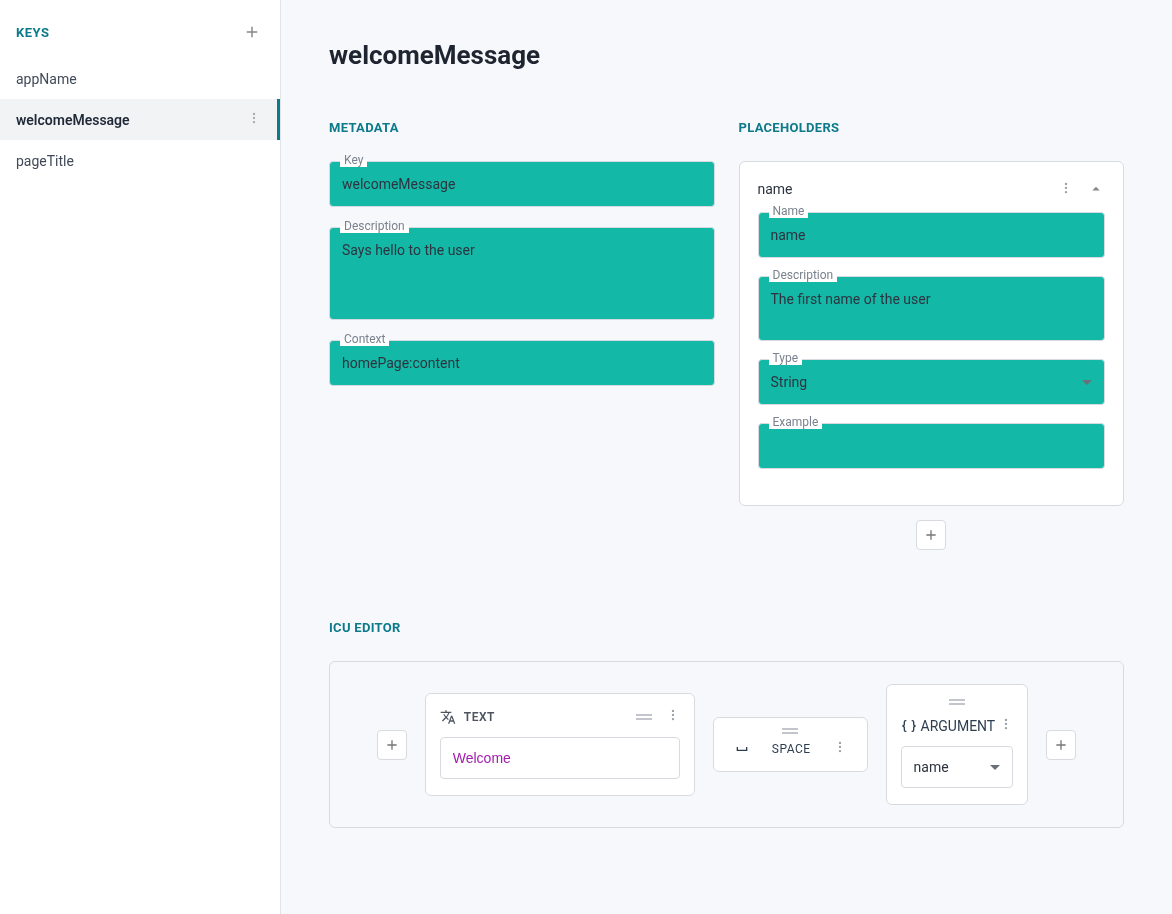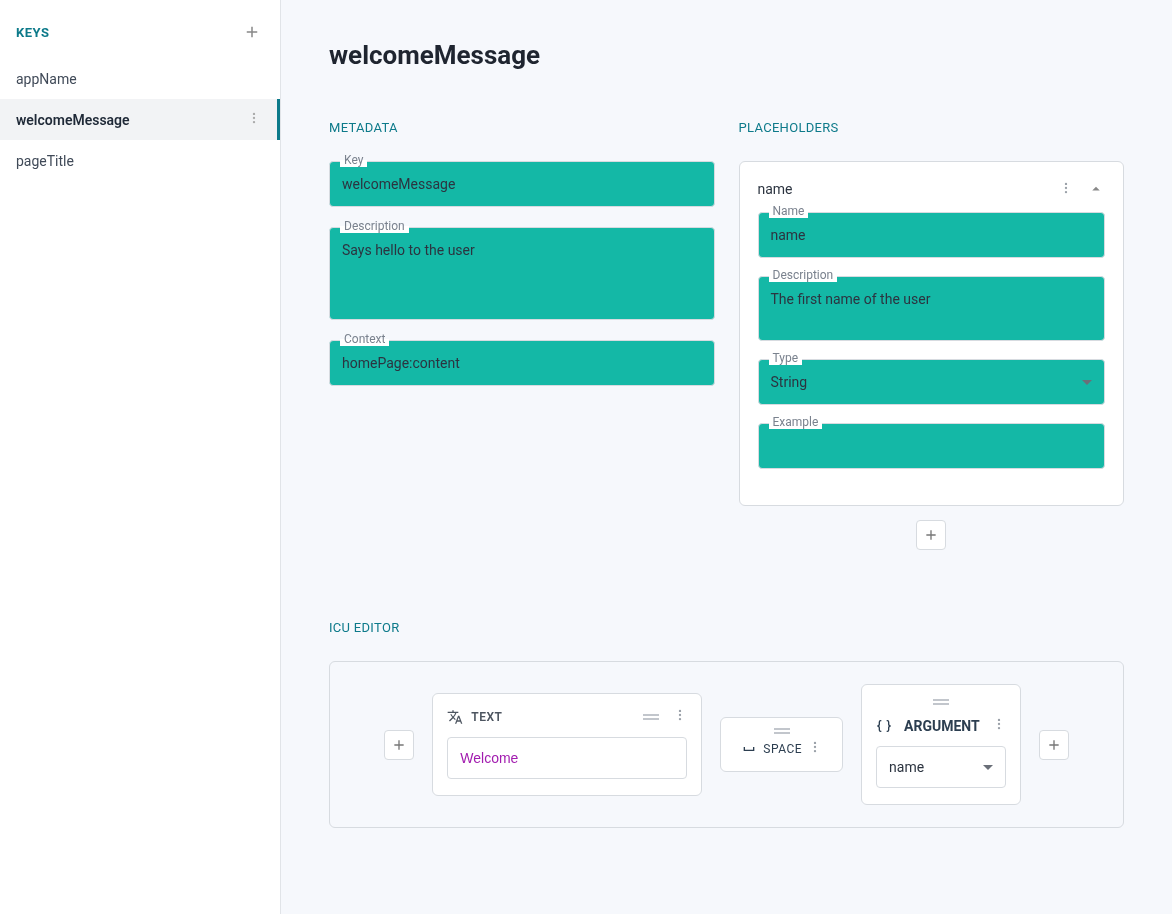--- a/index.html
+++ b/index.html
@@ -81,21 +81,21 @@
   margin-bottom: 50px;
 }
 .cols {
   display: flex;
   gap: 24px;
   margin-bottom: 70px;
 }
 .col { flex: 1; }
 .section-label {
   font-size: 13px;
-  font-weight: 400;
+  font-weight: 700;
   letter-spacing: 0.3px;
   color: #0d7a8a;
   margin-bottom: 26px;
 }
 
 
 .field {
   position: relative;
   border: 1px solid #d7dbe0;
   border-radius: 4px;
@@ -221,26 +221,26 @@
   min-width: 110px;
 }
 .block.space {
   flex-direction: column;
   align-items: center;
   padding: 10px 20px 14px 20px;
   gap: 6px;
 }
 .block.space .top-grip { color:#c2c6cc; display:flex; flex-direction:column; gap:2px; align-items:center;}
 .block.space .top-grip .line { width:16px; height:2px; background:#c2c6cc; }
-.block.space .row { display:flex; align-items:center; gap:6px; font-size:12px; letter-spacing:0.5px;text-align:right;}
+.block.space .row { display:flex; align-items:center; gap:22px; font-size:12px; letter-spacing:0.5px;text-align:right;}
 .block.argument { align-items: stretch; }
 .block.argument .top-grip { display:flex; justify-content:center;}
 .block.argument .top-grip .grip { display:flex; flex-direction:column; gap:2px;}
 .block.argument .top-grip .line { width:16px; height:2px; background:#c2c6cc; }
-.block.argument .row-head { display:flex; align-items:center; gap:12px;font-weight:bold;}
+.block.argument .row-head { display:flex; align-items:center; gap:4px;}
 
 svg { fill: currentColor; }
 </style>
 </head>
 <body>
 
 <aside class="sidebar">
   <div class="sidebar-header">
     <span class="sidebar-title">KEYS</span>
     <button class="icon-btn">

